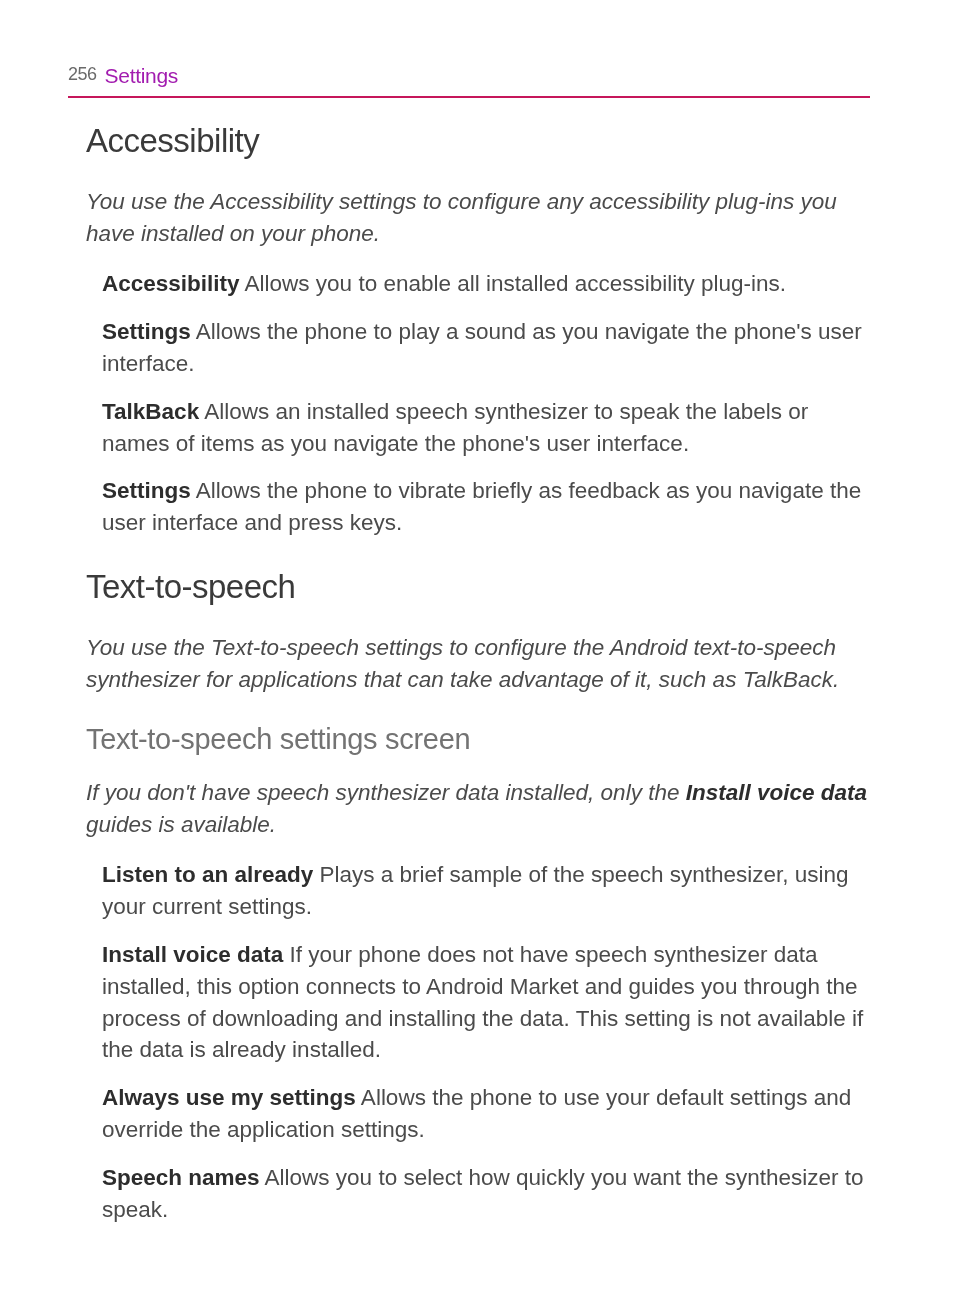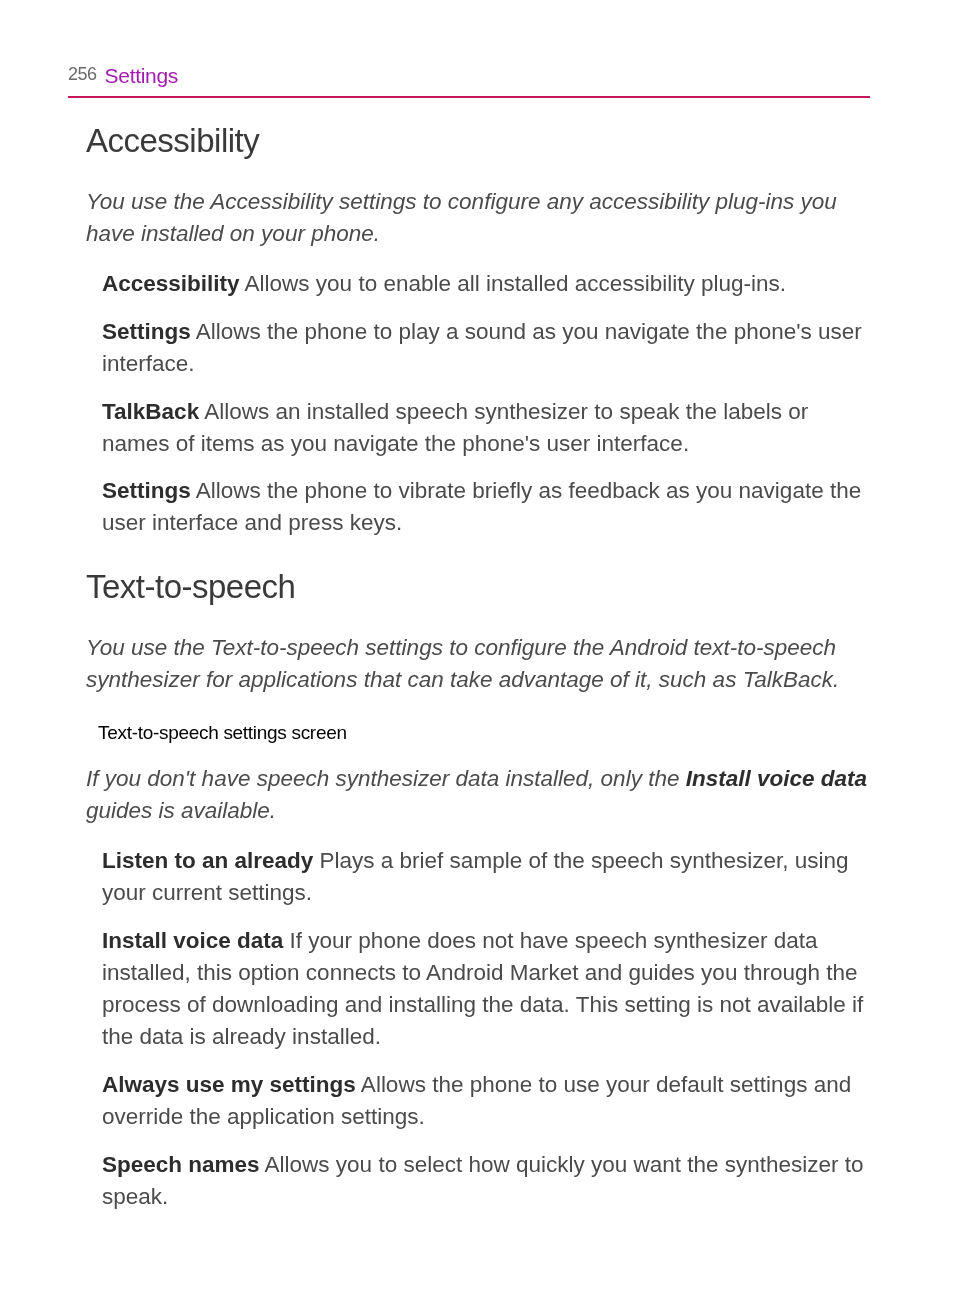--- a/index.html
+++ b/index.html
@@ -59,24 +59,24 @@
     }
     .item .label {
       font-weight: 700;
       color: #2d2d2d;
     }
     .bold-inline {
       font-weight: 700;
       color: #2d2d2d;
     }
     .h3 {
-      font-size: 19px;
+      font-size: 29px;
       font-weight: 400;
-      color: #000000;
-      margin: 24px 0 18px 30px;
+      color: #737373;
+      margin: 24px 0 18px 18px;
       letter-spacing: -0.3px;
     }
   </style>
 </head>
 <body>
 
 <div class="page-header">
   <span class="page-number">256</span>
   <span class="header-title">Settings</span>
 </div>

